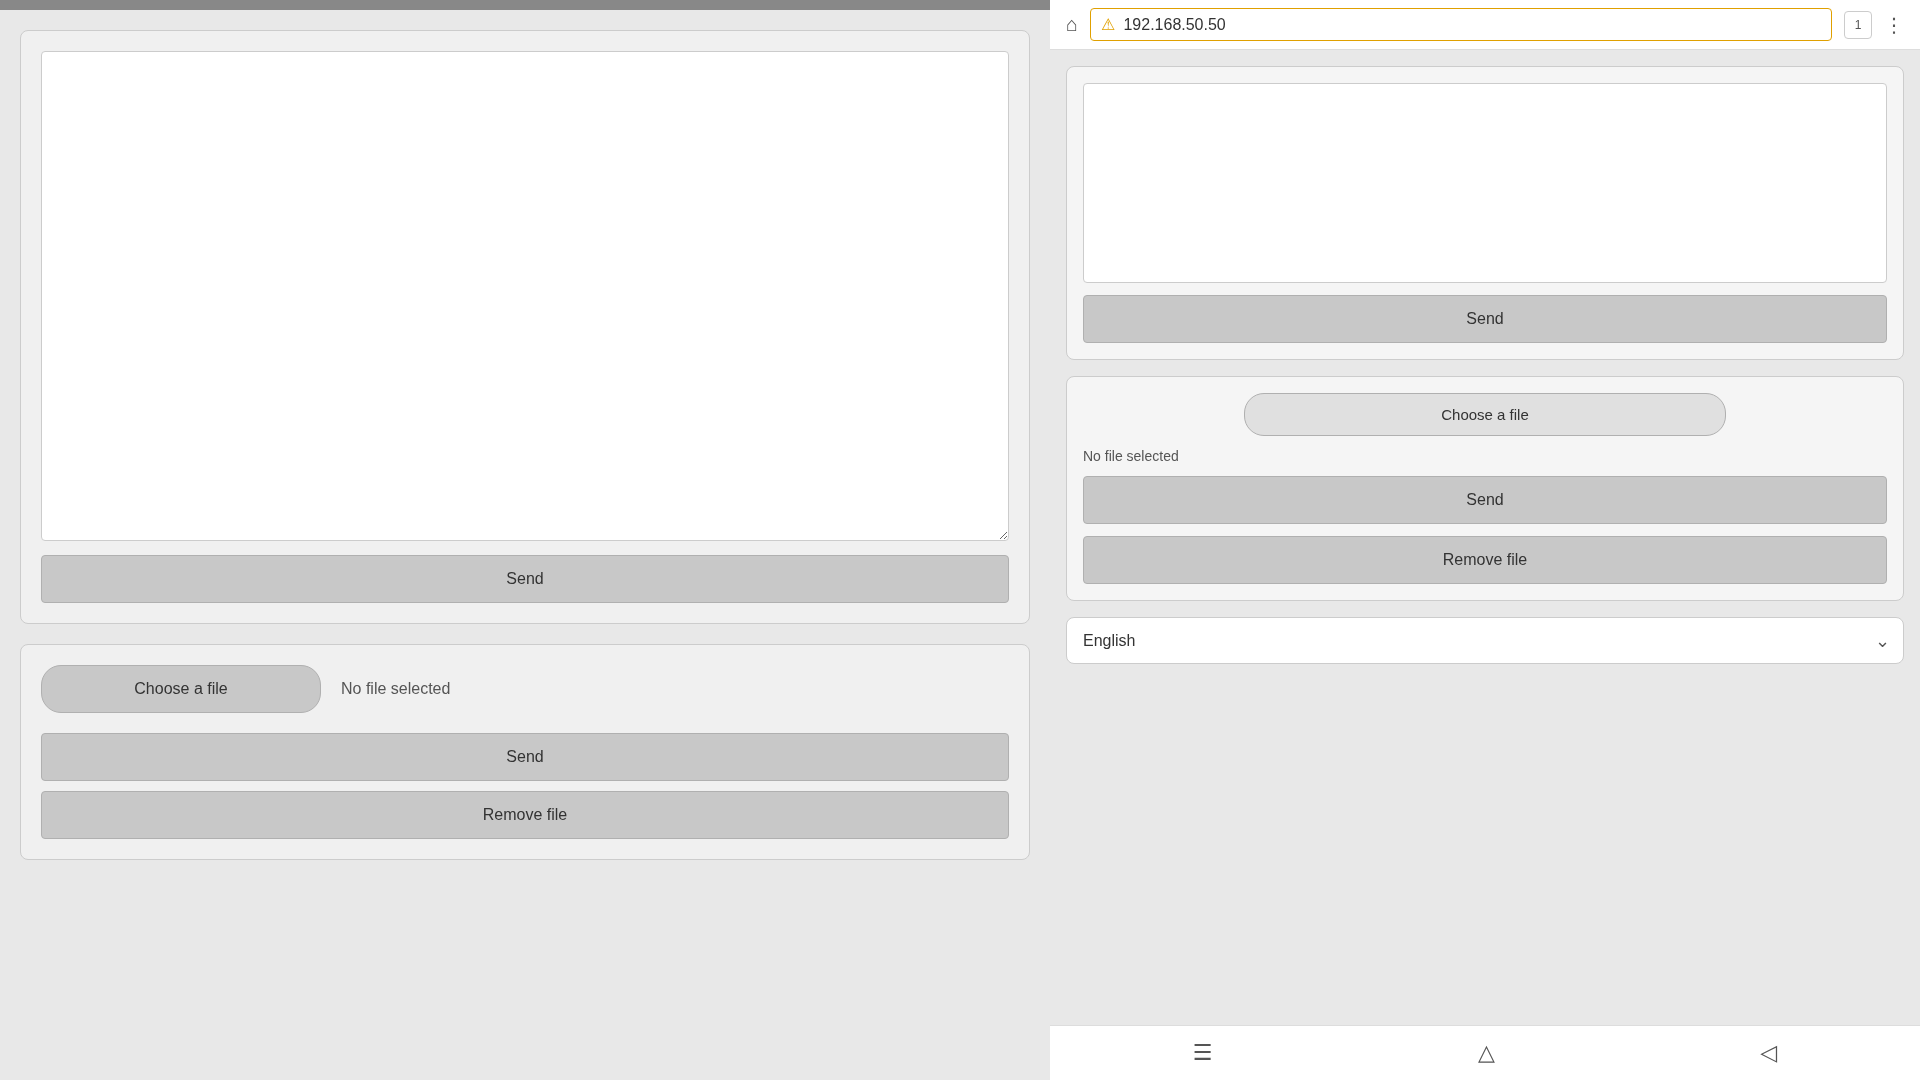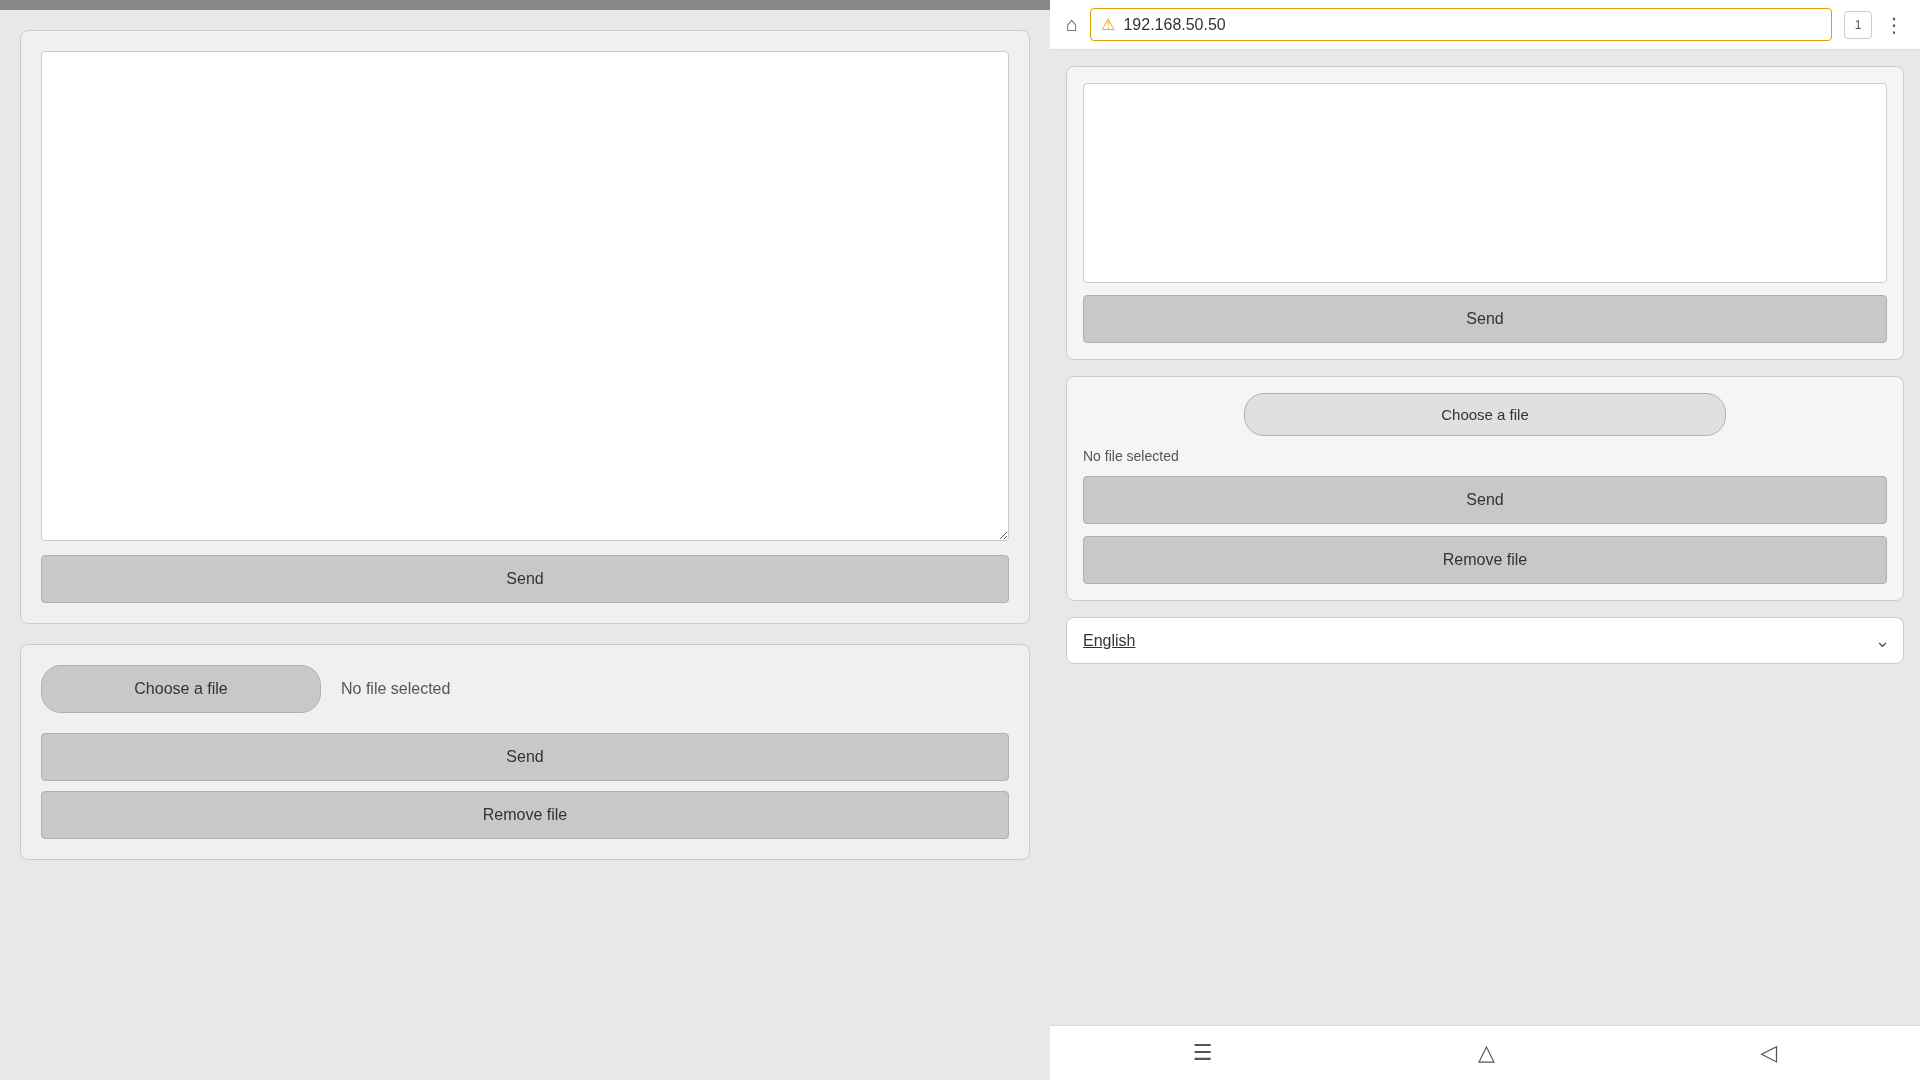--- a/index.html
+++ b/index.html
@@ -266,21 +266,20 @@
     .language-select {
       width: 100%;
       padding: 14px 16px;
       background: white;
       border: 1px solid #ccc;
       border-radius: 8px;
       font-size: 16px;
       cursor: pointer;
       color: #333;
       appearance: none;
-      text-decoration: underline;
       -webkit-appearance: none;
     }
 
     .select-wrapper {
       position: relative;
       width: 100%;
     }
 
     .select-chevron {
       position: absolute;

